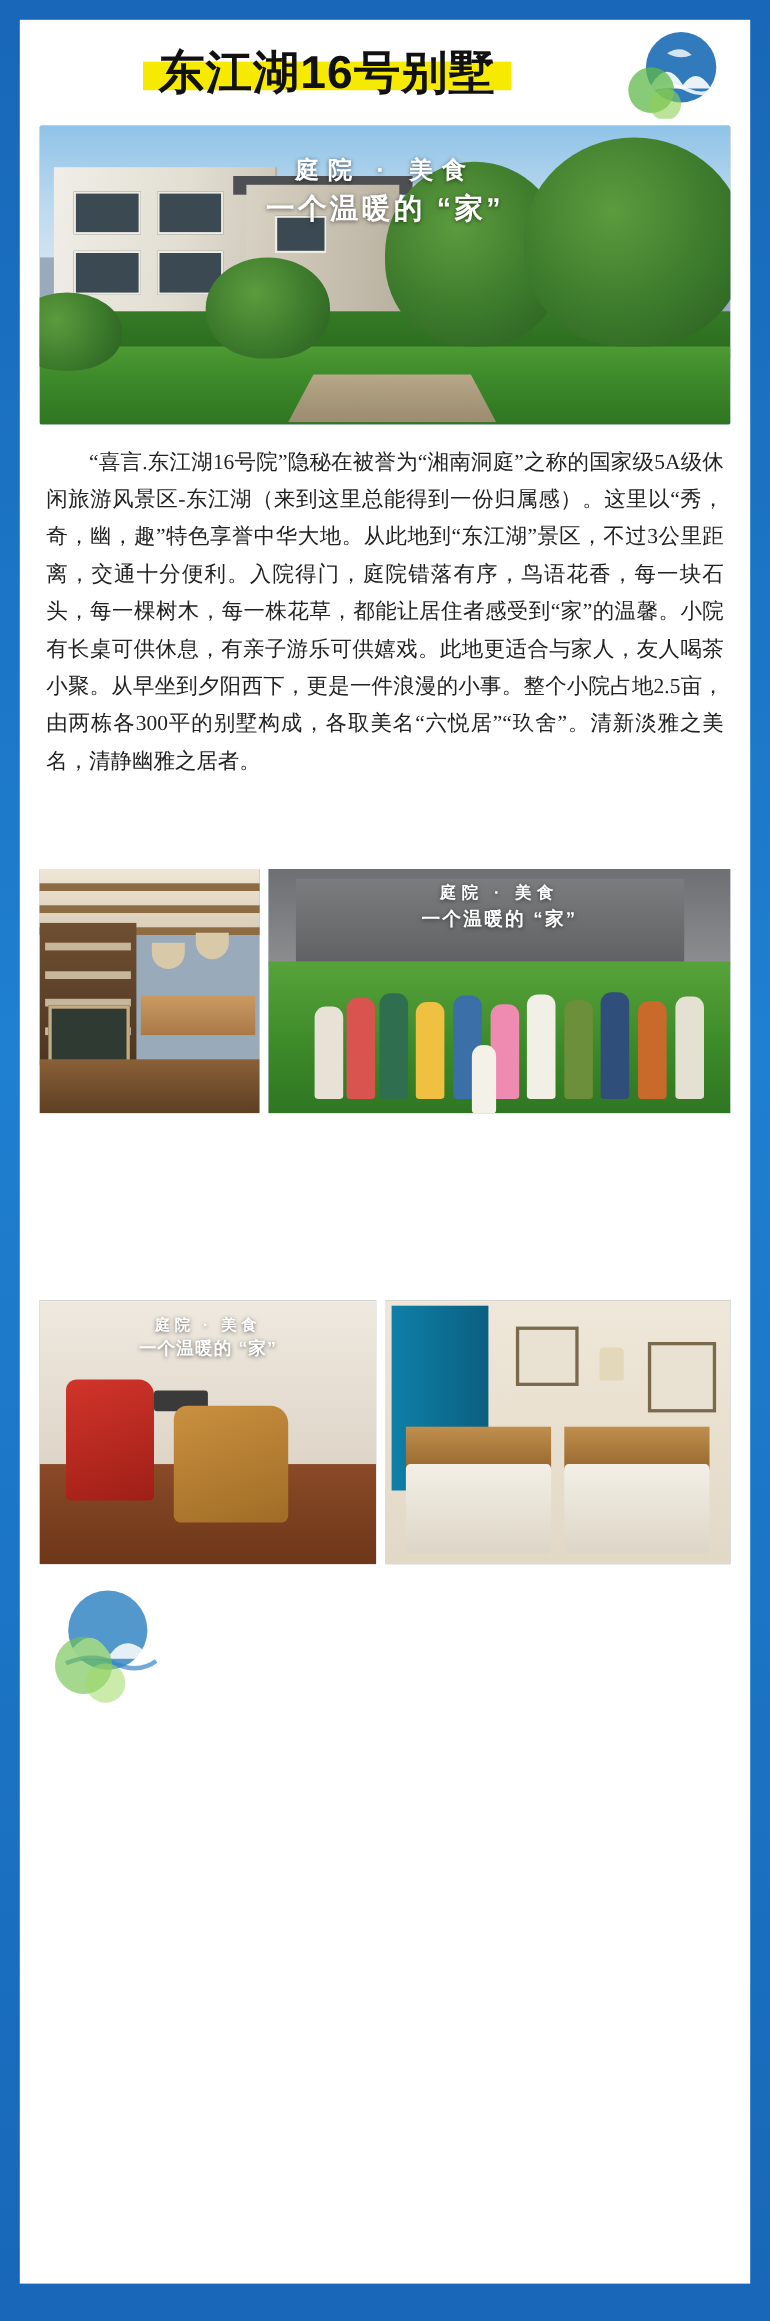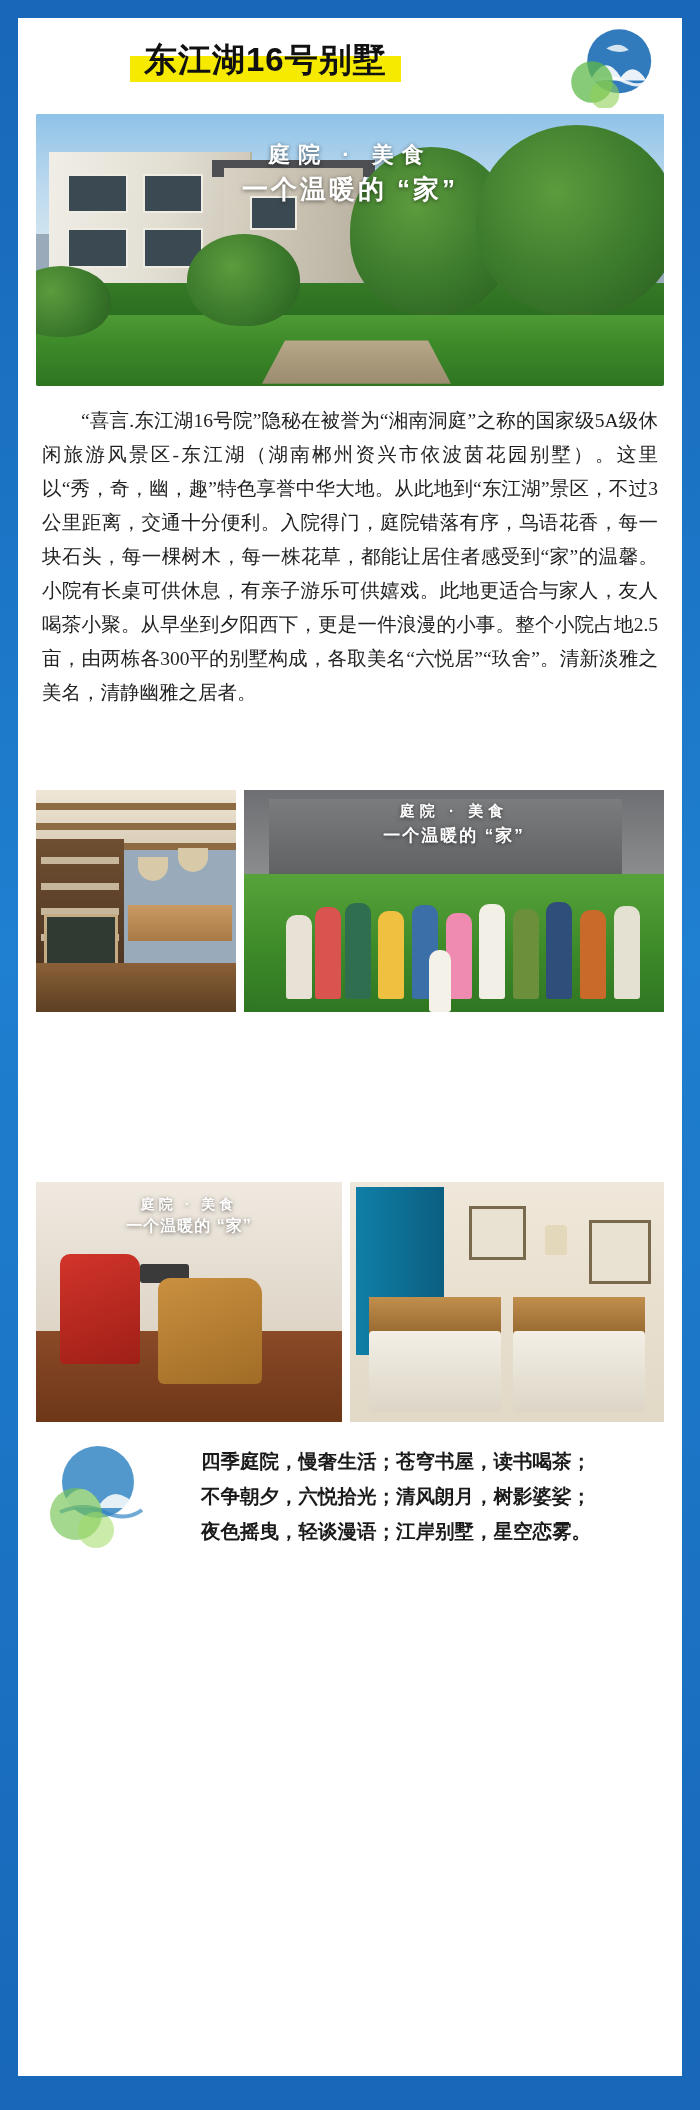--- a/index.html
+++ b/index.html
@@ -48,21 +48,21 @@
     position: absolute;
     left: 0;
     right: 0;
     top: 22px;
     height: 26px;
     background: #f5ea00;
     z-index: -1;
   }
   .title-text {
     position: relative;
-    font-size: 33px;
+    font-size: 42px;
     font-weight: bold;
     letter-spacing: 1px;
     color: #111;
     white-space: nowrap;
     z-index: 2;
     text-align: right;
   }
   .logo {
     position: absolute;
     right: 26px;
@@ -268,21 +268,21 @@
       <div class="lawn"></div>
       <div class="path"></div>
       <div class="tree" style="left:50%; top:12%; width:26%; height:62%;"></div>
       <div class="tree" style="left:70%; top:4%; width:32%; height:70%;"></div>
       <div class="tree" style="left:24%; top:44%; width:18%; height:34%;"></div>
       <div class="tree" style="left:-4%; top:56%; width:16%; height:26%;"></div>
       <div class="overlay-cap cap1">庭院 · 美食</div>
       <div class="overlay-cap cap2">一个温暖的 “家”</div>
     </div>
 
-    <div class="para" id="para1">“喜言.东江湖16号院”隐秘在被誉为“湘南洞庭”之称的国家级5A级休闲旅游风景区-东江湖（湖南郴州资兴市依波茵花园别墅）。这里以“秀，奇，幽，趣”特色享誉中华大地。从此地到“东江湖”景区，不过3公里距离，交通十分便利。入院得门，庭院错落有序，鸟语花香，每一块石头，每一棵树木，每一株花草，都能让居住者感受到“家”的温馨。小院有长桌可供休息，有亲子游乐可供嬉戏。此地更适合与家人，友人喝茶小聚。从早坐到夕阳西下，更是一件浪漫的小事。整个小院占地2.5亩，由两栋各300平的别墅构成，各取美名“六悦居”“玖舍”。清新淡雅之美名，清静幽雅之居者。</div>
+    <div class="para" id="para1">“喜言.东江湖16号院”隐秘在被誉为“湘南洞庭”之称的国家级5A级休闲旅游风景区-东江湖（来到这里总能得到一份归属感）。这里以“秀，奇，幽，趣”特色享誉中华大地。从此地到“东江湖”景区，不过3公里距离，交通十分便利。入院得门，庭院错落有序，鸟语花香，每一块石头，每一棵树木，每一株花草，都能让居住者感受到“家”的温馨。小院有长桌可供休息，有亲子游乐可供嬉戏。此地更适合与家人，友人喝茶小聚。从早坐到夕阳西下，更是一件浪漫的小事。整个小院占地2.5亩，由两栋各300平的别墅构成，各取美名“六悦居”“玖舍”。清新淡雅之美名，清静幽雅之居者。</div>
 
     <div class="row" id="row1">
       <div class="photo left lib">
         <div class="ceil"></div>
         <div class="beam" style="top:6%;"></div>
         <div class="beam" style="top:15%;"></div>
         <div class="beam" style="top:24%;"></div>
         <div class="shelf">
           <div class="bookrow" style="top:14%;"></div>
           <div class="bookrow" style="top:34%;"></div>
@@ -343,21 +343,16 @@
     </div>
 
     <div class="footer">
       <svg class="foot-logo" viewBox="0 0 120 110">
         <circle cx="56" cy="42" r="36" fill="#2a7fc1" opacity="0.85"></circle>
         <path d="M20 64 Q40 34 58 64 Q74 42 96 68 L20 68 Z" fill="#ffffff" opacity="0.85"></path>
         <path d="M18 72 Q42 62 62 72 Q84 82 100 70" stroke="#2a7fc1" stroke-width="4" fill="none" opacity="0.7"></path>
         <circle cx="34" cy="74" r="26" fill="#6cc04a" opacity="0.65"></circle>
         <circle cx="54" cy="90" r="18" fill="#9bd85f" opacity="0.55"></circle>
       </svg>
-      <div class="foot-lines">
-        <div class="foot-line">四季庭院，慢奢生活；苍穹书屋，读书喝茶；</div>
-        <div class="foot-line">不争朝夕，六悦拾光；清风朗月，树影婆娑；</div>
-        <div class="foot-line">夜色摇曳，轻谈漫语；江岸别墅，星空恋雾。</div>
-      </div>
     </div>
 
   </div>
 </div>
 
 </body></html>

